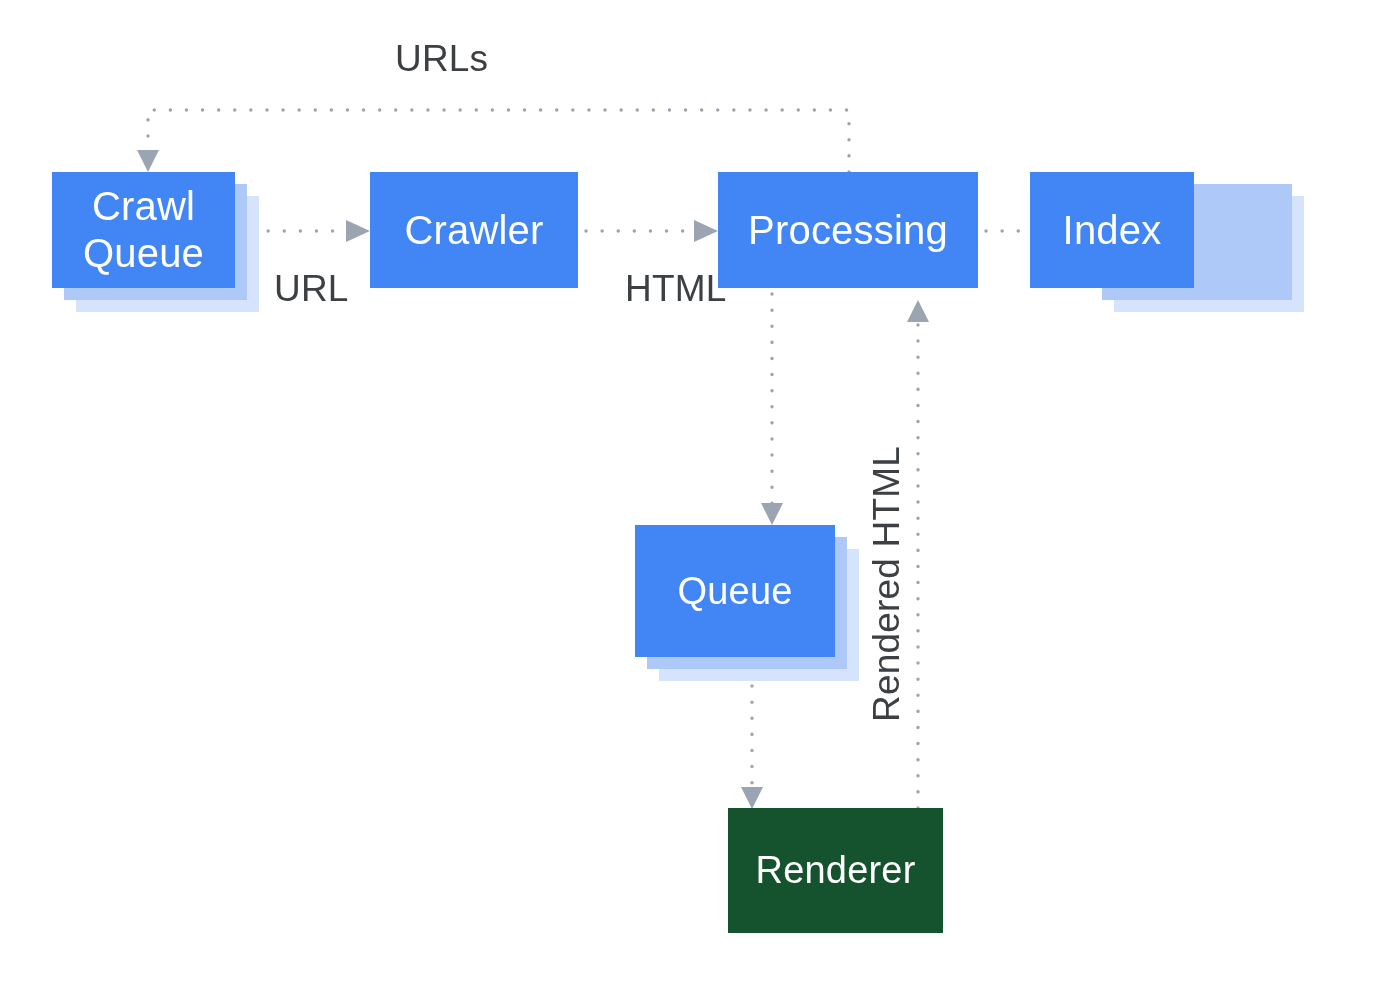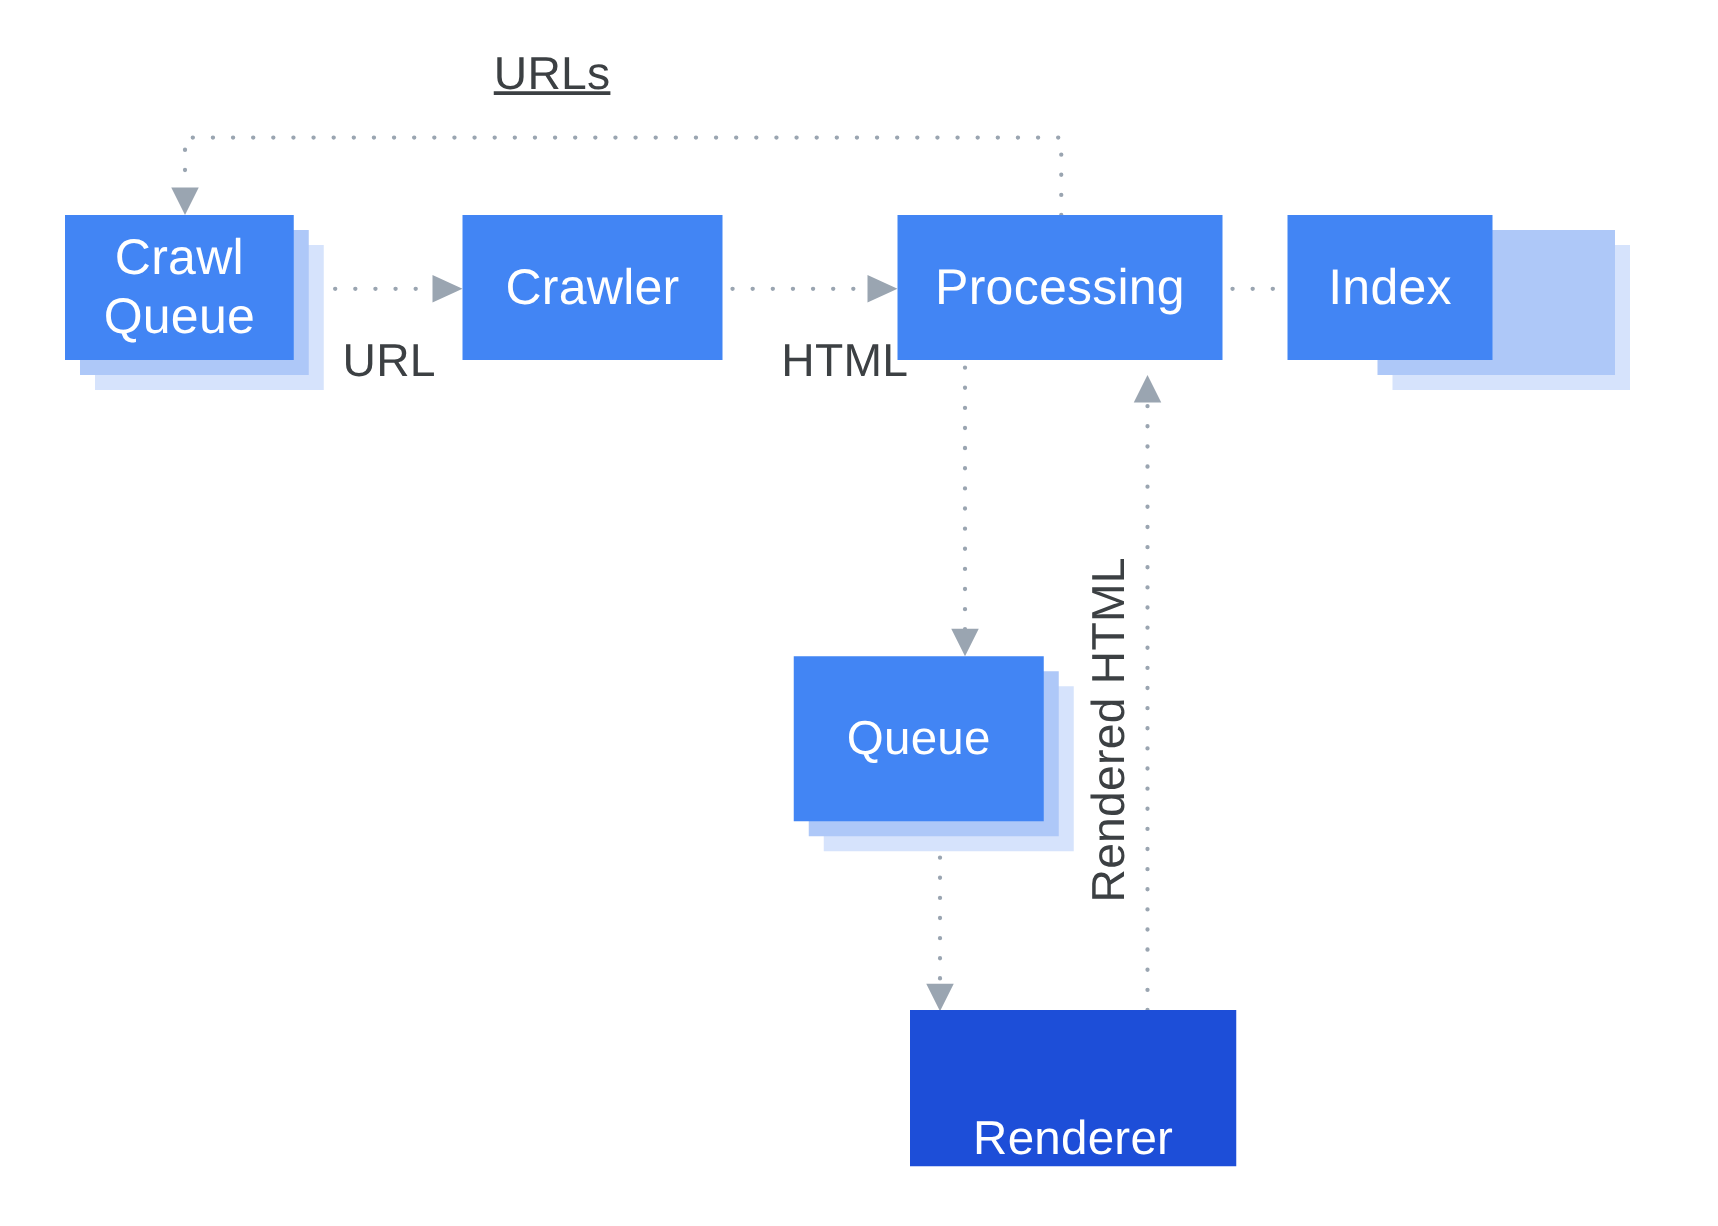--- a/index.html
+++ b/index.html
@@ -100,21 +100,21 @@
       <path d="M 752 686 L 752 788" fill="none" stroke="#9aa5b1" stroke-width="3.4" stroke-dasharray="0.1 16" stroke-linecap="round"></path>
       <path d="M 741 787 L 763 787 L 752 809 z" fill="#9aa5b1"></path>
     </g>
 
     <g>
       <path d="M 918 808 L 918 322" fill="none" stroke="#9aa5b1" stroke-width="3.4" stroke-dasharray="0.1 16" stroke-linecap="round"></path>
       <path d="M 907 322 L 929 322 L 918 300 z" fill="#9aa5b1"></path>
     </g>
   </svg>
 
-  <div class="edge-label" style="left:395px; top:38px;text-decoration:underline;">URLs</div>
+  <div class="edge-label" style="left:395px; top:38px;">URLs</div>
 
   <div class="edge-label" style="left:274px; top:268px;">URL</div>
 
   <div class="edge-label" style="left:625px; top:268px;">HTML</div>
 
   <div class="edge-label rotated" style="left:866px; top:722px;">Rendered HTML</div>
 
   <div class="node">
     <div class="node-shadow" style="left:76px; top:196px; width:183px; height:116px; background:#d6e3fc;"></div>
     <div class="node-shadow" style="left:64px; top:184px; width:183px; height:116px; background:#aec8f8;"></div>
@@ -150,18 +150,18 @@
     <div class="node-shadow" style="left:659px; top:549px; width:200px; height:132px; background:#d6e3fc;"></div>
     <div class="node-shadow" style="left:647px; top:537px; width:200px; height:132px; background:#aec8f8;"></div>
     <div class="node-body" style="left:635px; top:525px; width:200px; height:132px; background:#4285f4; font-size:38px;">
       <div>
         <div>Queue</div>
       </div>
     </div>
   </div>
 
   <div class="node">
-    <div class="node-body" style="left:728px; top:808px; width:261px; height:125px; background:#1d4ed8; font-size:38px;align-items:flex-end;">
+    <div class="node-body" style="left:728px; top:808px; width:215px; height:125px; background:#14532d; font-size:38px;">
       <div>Renderer</div>
     </div>
   </div>
 
 </div>
 
 </body></html>

